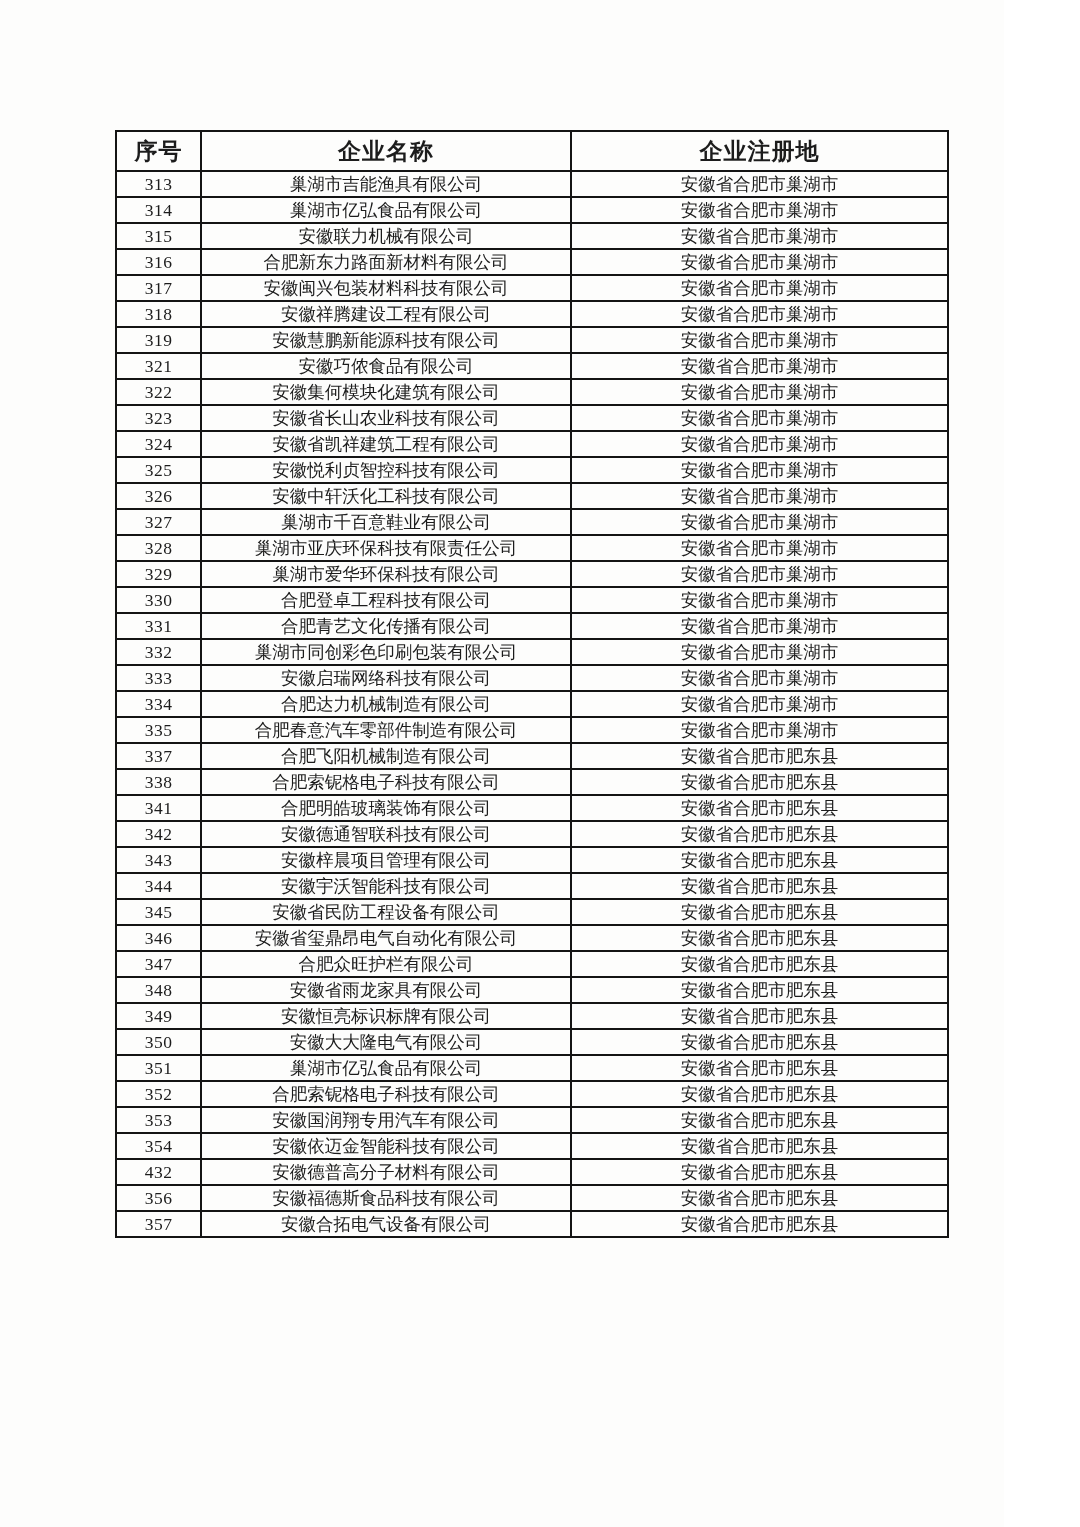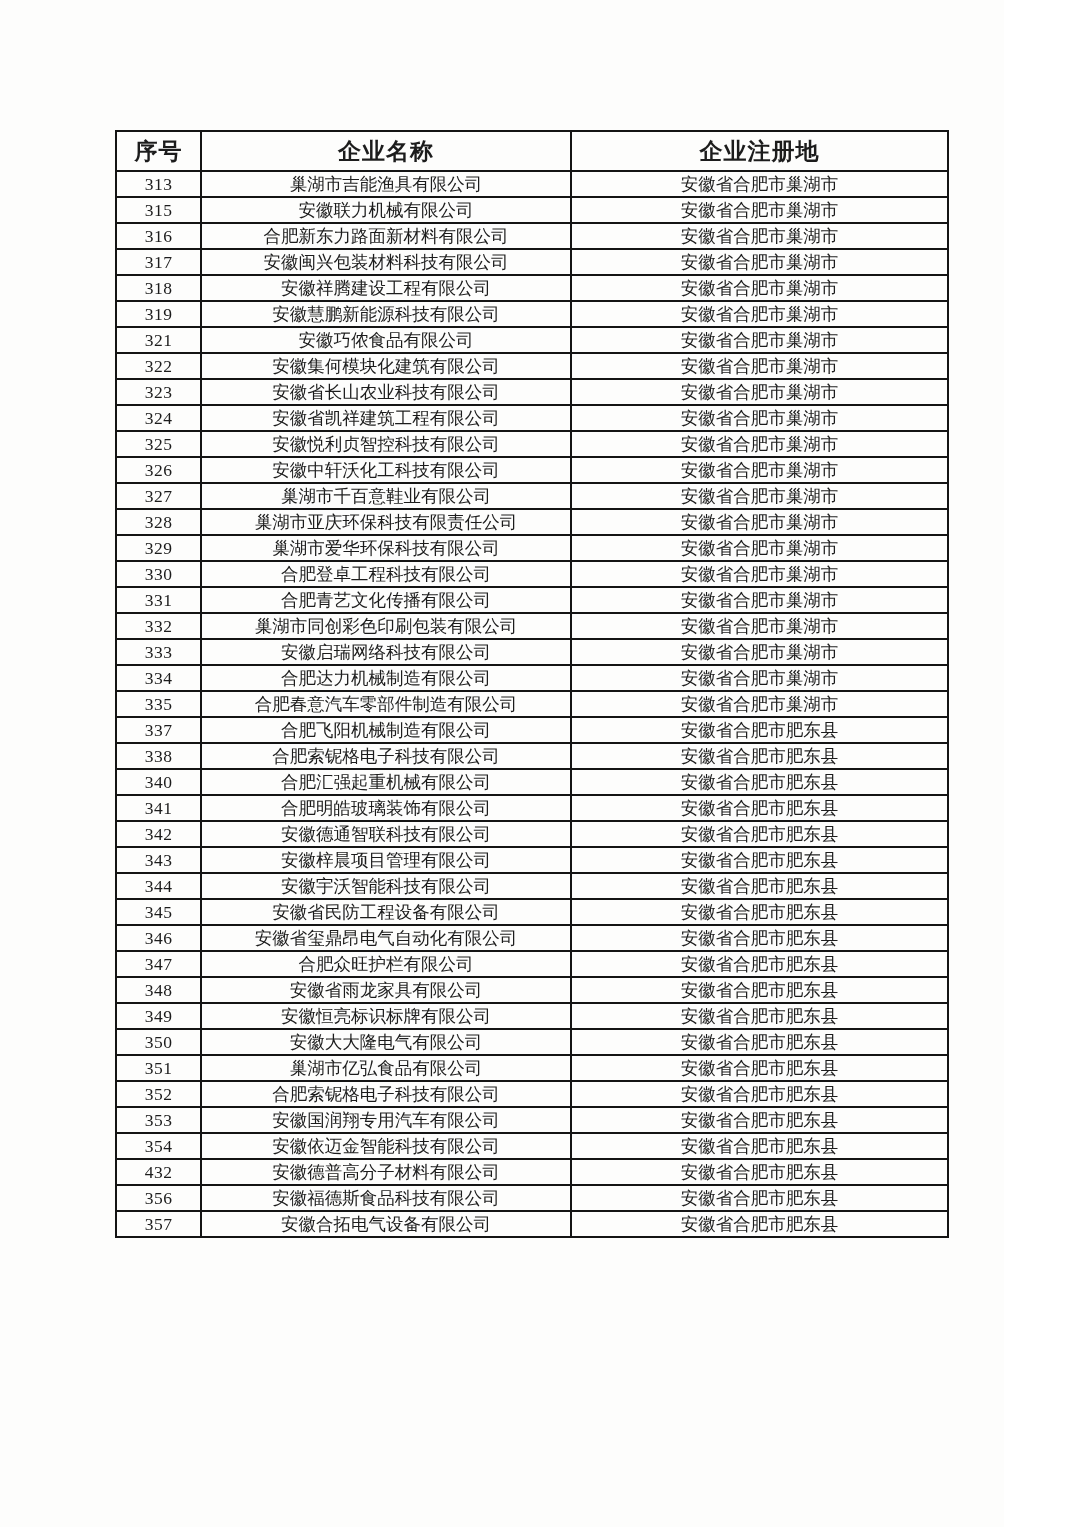--- a/index.html
+++ b/index.html
@@ -66,20 +66,25 @@
         <th>企业注册地</th>
       </tr>
     </thead>
     <tbody>
   <tr>
     <td class="cell-no">313</td>
     <td>巢湖市吉能渔具有限公司</td>
     <td>安徽省合肥市巢湖市</td>
   </tr>
 
+  <tr>
+    <td class="cell-no">314</td>
+    <td>巢湖市亿弘食品有限公司</td>
+    <td>安徽省合肥市巢湖市</td>
+  </tr>
 
   <tr>
     <td class="cell-no">315</td>
     <td>安徽联力机械有限公司</td>
     <td>安徽省合肥市巢湖市</td>
   </tr>
 
   <tr>
     <td class="cell-no">316</td>
     <td>合肥新东力路面新材料有限公司</td>
@@ -202,25 +207,20 @@
     <td>安徽省合肥市肥东县</td>
   </tr>
 
   <tr>
     <td class="cell-no">338</td>
     <td>合肥索铌格电子科技有限公司</td>
     <td>安徽省合肥市肥东县</td>
   </tr>
 
 
-  <tr>
-    <td class="cell-no">340</td>
-    <td>合肥汇强起重机械有限公司</td>
-    <td>安徽省合肥市肥东县</td>
-  </tr>
 
   <tr>
     <td class="cell-no">341</td>
     <td>合肥明皓玻璃装饰有限公司</td>
     <td>安徽省合肥市肥东县</td>
   </tr>
 
   <tr>
     <td class="cell-no">342</td>
     <td>安徽德通智联科技有限公司</td>

